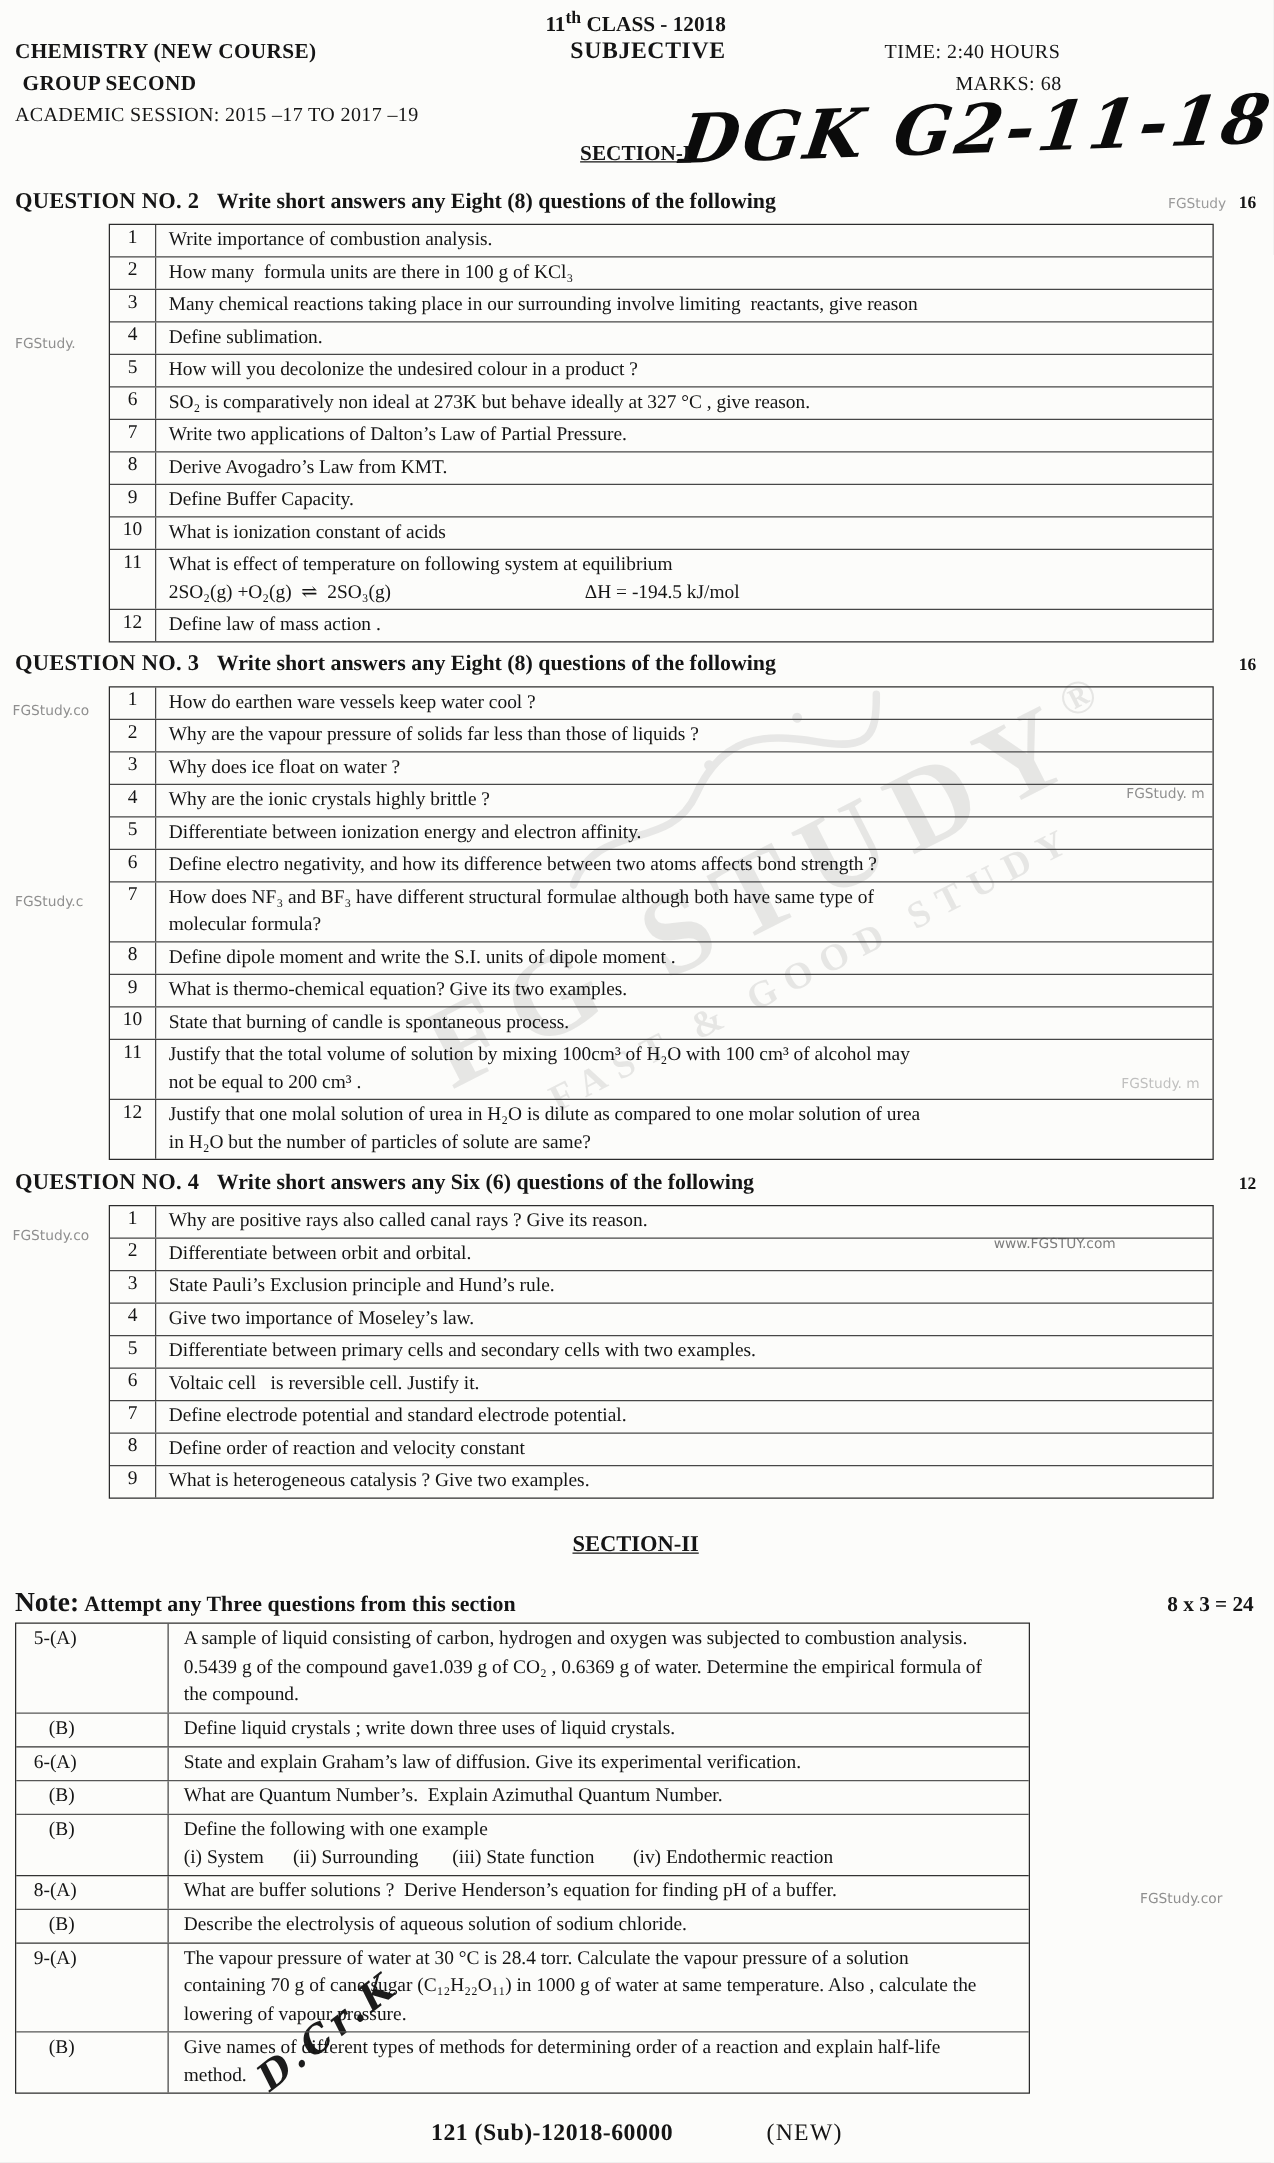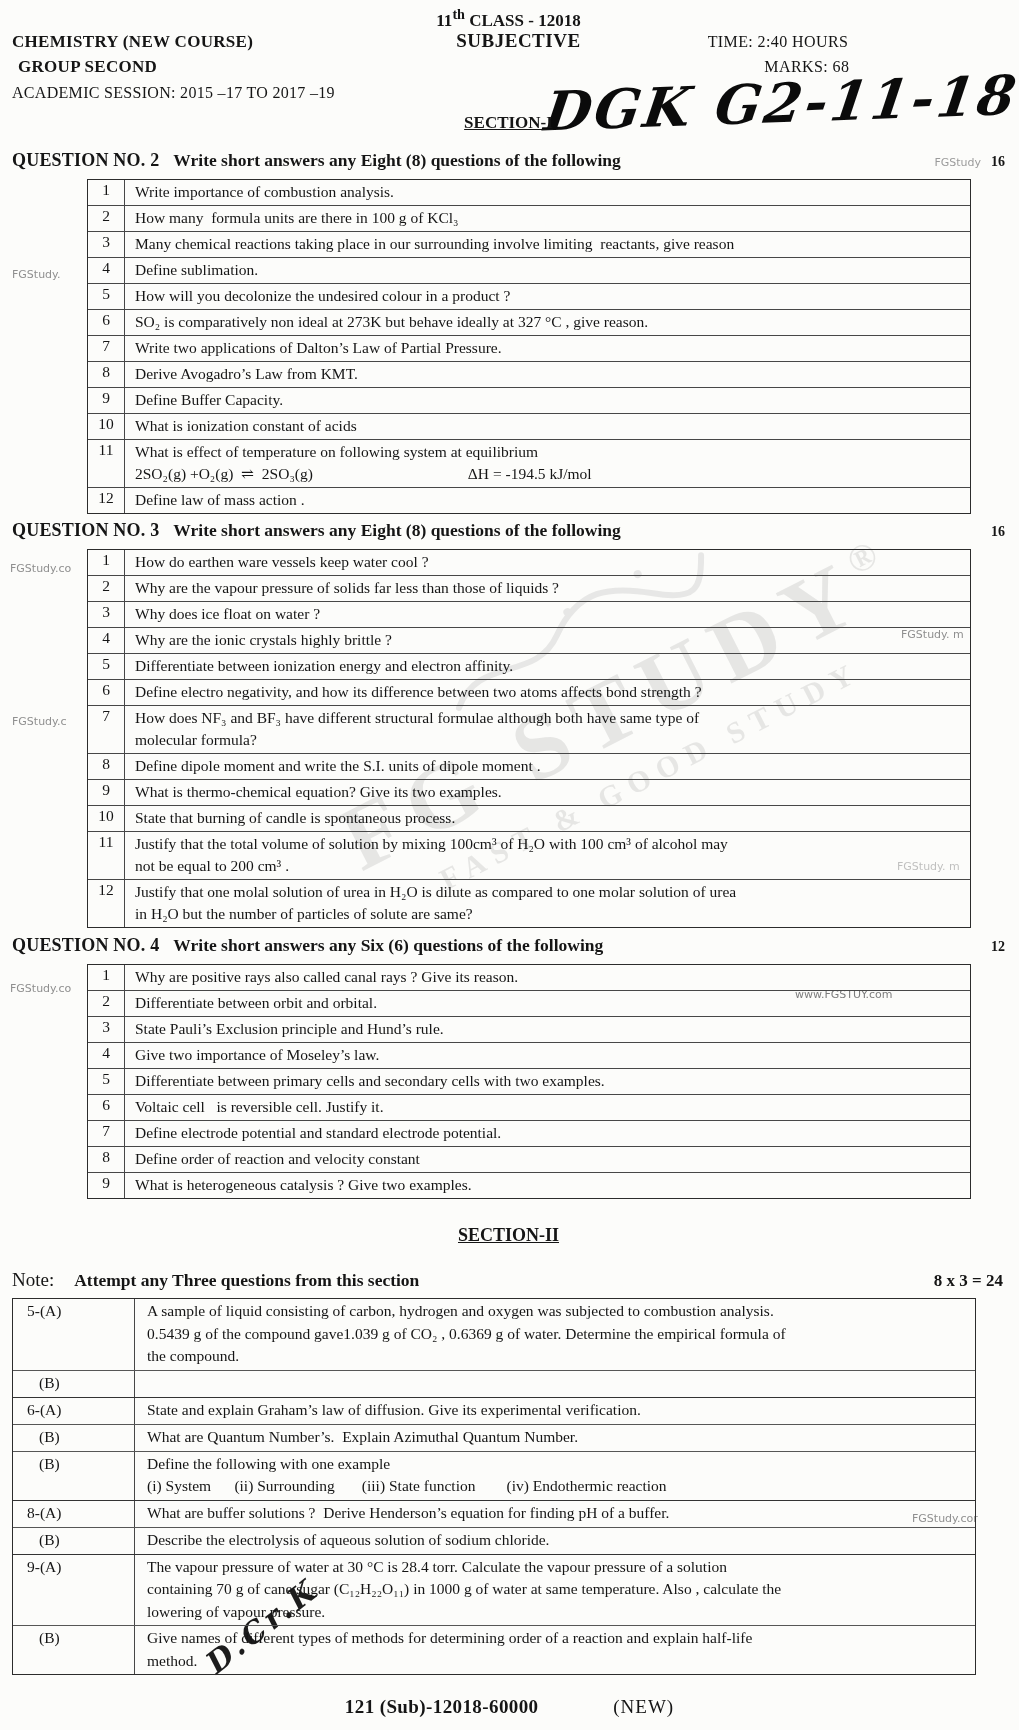--- a/index.html
+++ b/index.html
@@ -29,24 +29,24 @@
 
   
   .qtable{margin:3px 0 0 75px;width:884px;border:1.8px solid #2c2c2c;font-size:15.5px;box-sizing:border-box;}
   .qrow{display:flex;align-items:stretch;min-height:25px;border-top:1.2px solid #474747;}
   .qrow:first-child{border-top:none;}
   .qnum{flex:none;width:37px;border-right:1.2px solid #474747;text-align:center;padding-top:1px;box-sizing:border-box;}
   .qtext{flex:1;padding:1px 6px 2px 10px;line-height:22px;white-space:pre-wrap;}
 
   
   .note-row{display:flex;align-items:baseline;margin-top:20px;height:26px;}
-  .note-label{font-size:19px;font-weight:normal;margin-right:20px;}
+  .note-label{font-size:22px;font-weight:bold;margin-right:4px;}
   .note-text{font-size:17.5px;font-weight:bold;}
   .note-marks{margin-left:auto;font-size:17px;font-weight:bold;padding-right:2px;padding-left:11px;}
-  .s2table{margin-top:3px;width:964px;border:1.8px solid #2c2c2c;font-size:15.5px;box-sizing:border-box;}
+  .s2table{margin-top:3px;width:812px;border:1.8px solid #2c2c2c;font-size:15.5px;box-sizing:border-box;}
   .s2row{display:flex;align-items:stretch;min-height:26px;border-top:1.1px solid #565656;}
   .s2row:first-child{border-top:none;}
   .s2row.group-start{border-top:1.5px solid #333;}
   .s2label{flex:none;width:122px;border-right:1.2px solid #474747;padding:1px 4px 2px 14px;box-sizing:border-box;line-height:22px;}
   .s2text{flex:1;padding:1px 8px 2px 12px;line-height:22.5px;white-space:pre-wrap;}
 
   
   .footer{position:absolute;left:0;bottom:12px;width:100%;text-align:center;font-size:19px;}
   .footer .code{font-weight:bold;letter-spacing:.4px;}
   .footer .edition{margin-left:70px;letter-spacing:1px;}
@@ -301,20 +301,21 @@
 
     <div class="s2table">
       <div class="s2row">
           <div class="s2label">5-(A)</div>
           <div class="s2text">A sample of liquid consisting of carbon, hydrogen and oxygen was subjected to combustion analysis.
 0.5439 g of the compound gave1.039 g of CO₂ , 0.6369 g of water. Determine the empirical formula of
 the compound.</div>
         </div>
       <div class="s2row">
           <div class="s2label" style="padding-left:26px;">(B)</div>
+          <div class="s2text">Define liquid crystals ; write down three uses of liquid crystals.</div>
         </div>
       <div class="s2row group-start">
           <div class="s2label">6-(A)</div>
           <div class="s2text">State and explain Graham’s law of diffusion. Give its experimental verification.</div>
         </div>
       <div class="s2row">
           <div class="s2label" style="padding-left:26px;">(B)</div>
           <div class="s2text">What are Quantum Number’s.  Explain Azimuthal Quantum Number.</div>
         </div>
       <div class="s2row">

